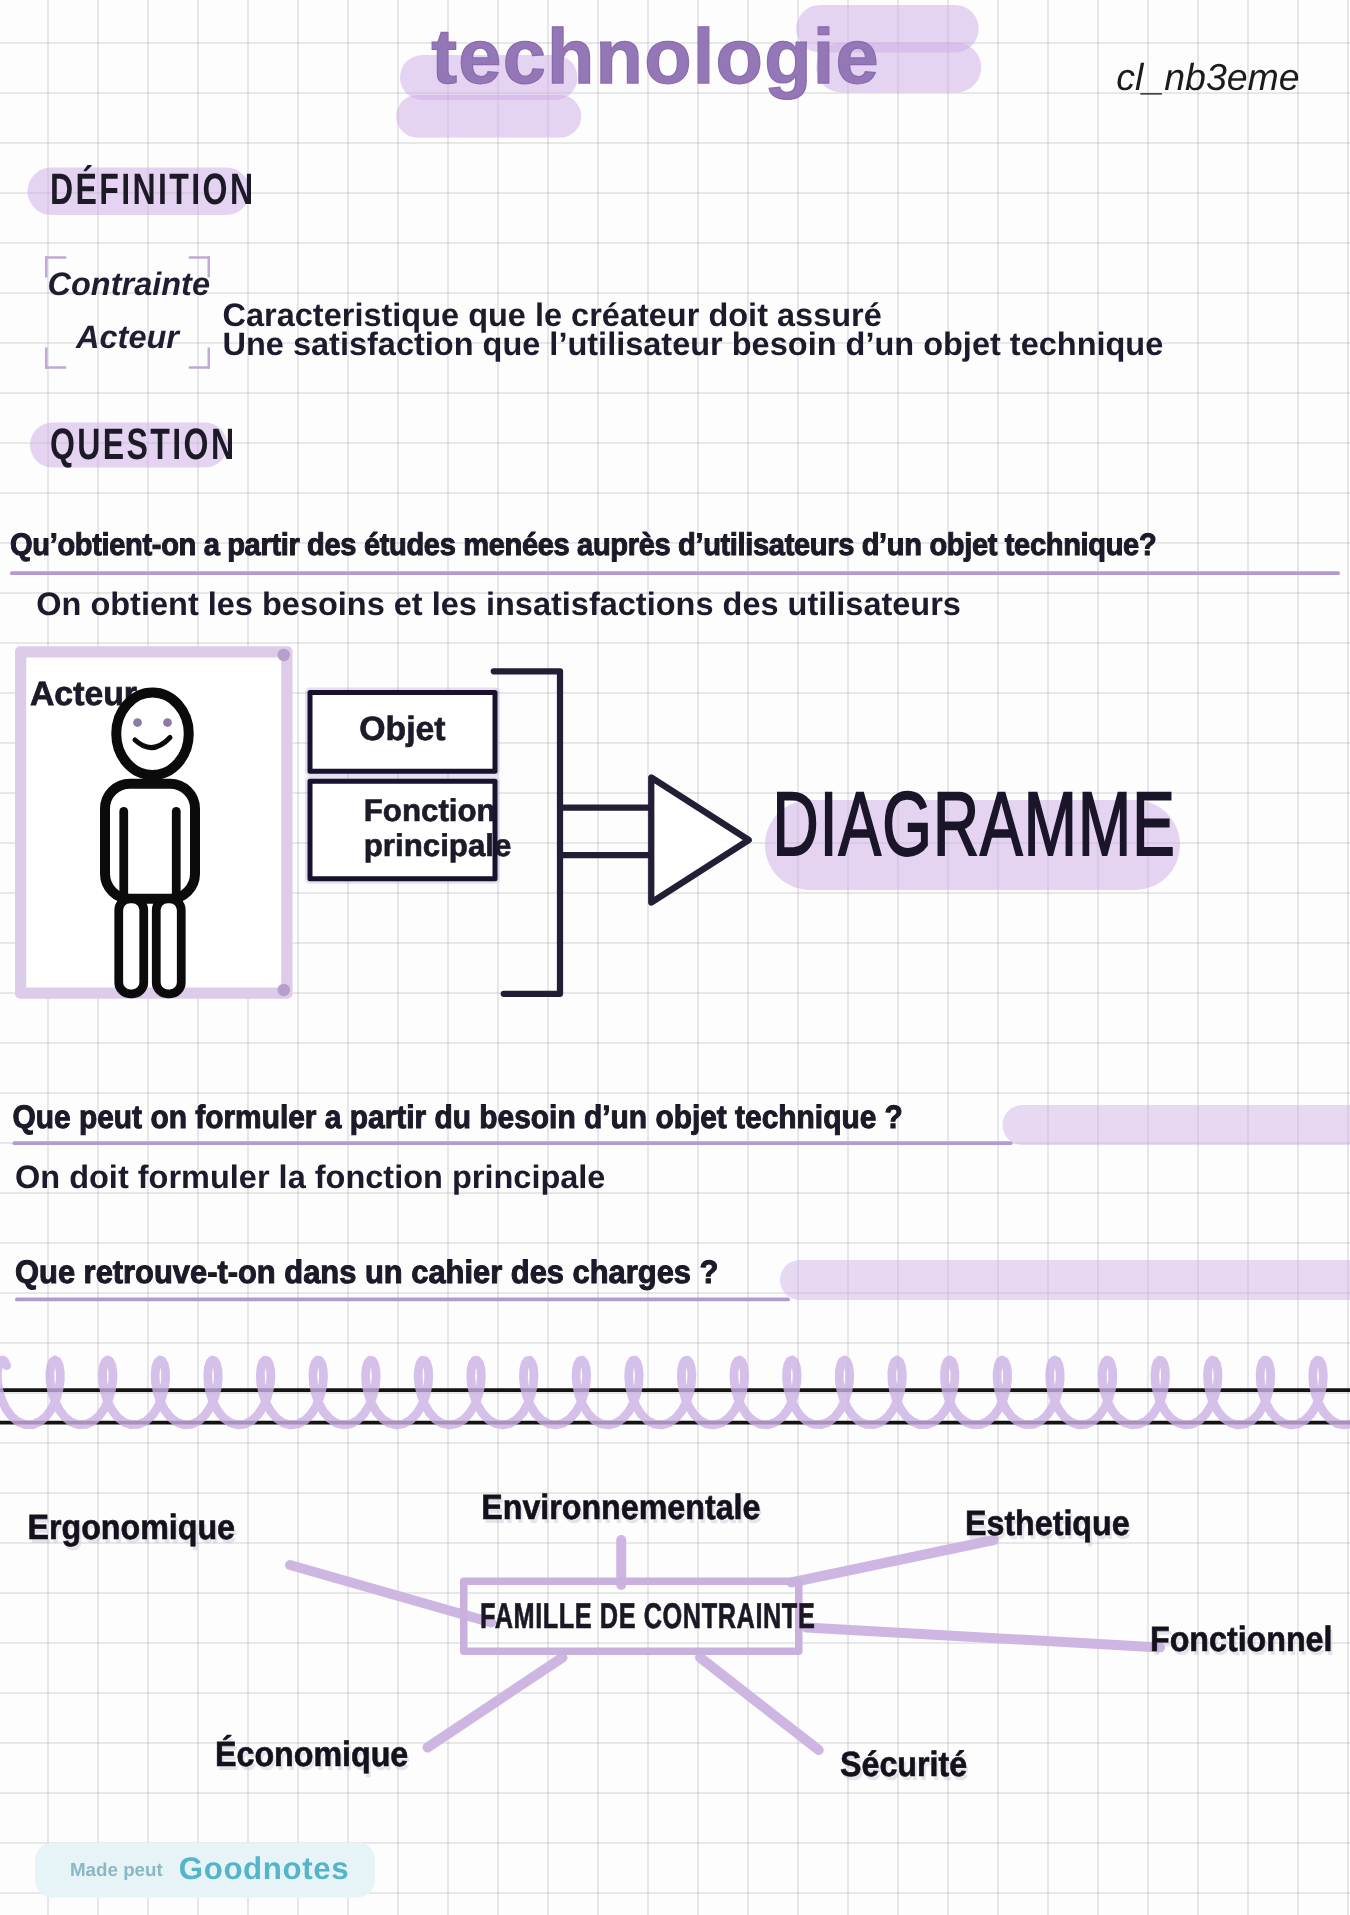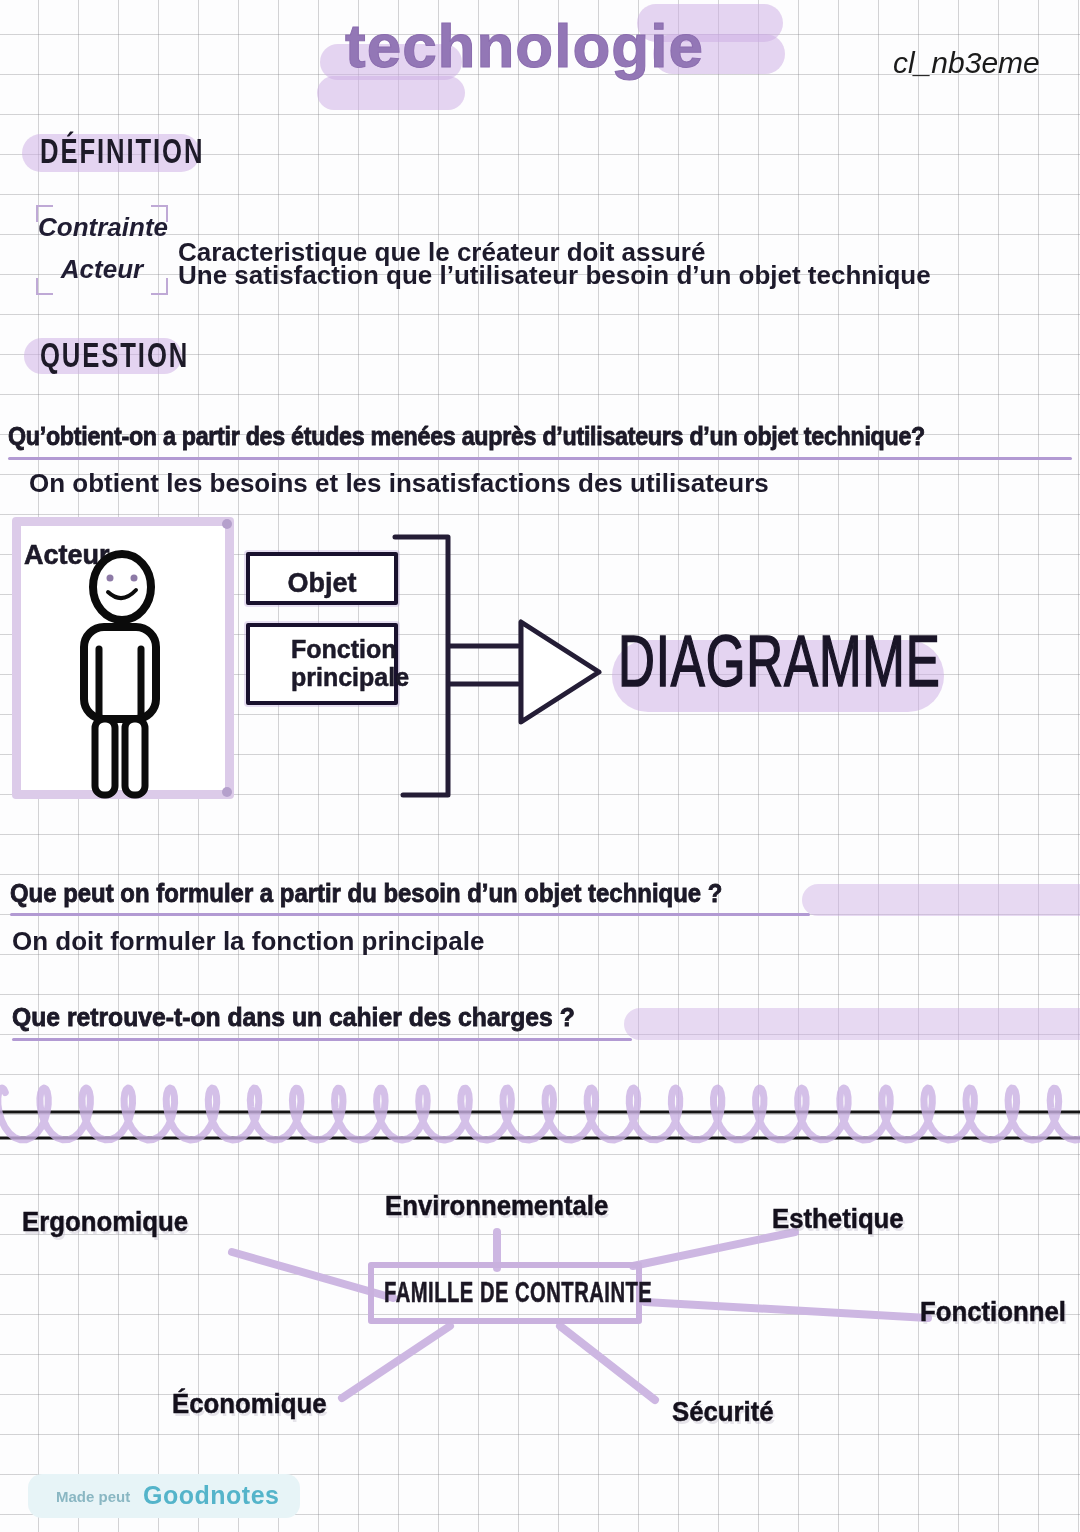--- a/index.html
+++ b/index.html
@@ -101,21 +101,21 @@
 
     <path d="M395 27 H448 V285 H403" stroke="#241d36" stroke-width="5" fill="none" stroke-linecap="round" stroke-linejoin="round"></path>
 
     <g stroke="#241d36" stroke-width="5" fill="none" stroke-linecap="round">
       <path d="M450 136 H518"></path>
       <path d="M450 174 H518"></path>
       <polygon points="521,112 521,212 599,162" fill="#ffffff" stroke-linejoin="round"></polygon>
     </g>
   </svg>
 
-  <div class="abs blackbox" style="left:246px;top:552px;width:152px;height:53px;box-sizing:border-box;">
+  <div class="abs blackbox" style="left:246px;top:552px;width:152px;height:67px;box-sizing:border-box;">
     <div style="text-align:center;line-height:55px;font-size:27px;font-weight:bold;-webkit-text-stroke:0.5px #17141f;">Objet</div>
   </div>
   <div class="abs blackbox" style="left:246px;top:623px;width:152px;height:82px;box-sizing:border-box;padding-left:41px;">
     <div style="text-align:center;padding-top:8px;font-size:25px;line-height:28px;font-weight:bold;-webkit-text-stroke:0.5px #17141f;">Fonction principale</div>
   </div>
 
   <div class="abs hl" style="left:612px;top:640px;width:332px;height:72px;border-radius:36px;"></div>
   <div class="abs nowrap" style="left:618px;top:618px;font-size:58px;color:#1a1528;-webkit-text-stroke:1.3px #1a1528;transform:scale(0.88,1.25);letter-spacing:1px;">DIAGRAMME</div>
 
   <div class="abs qbar" style="left:802px;top:884px;width:300px;"></div>

